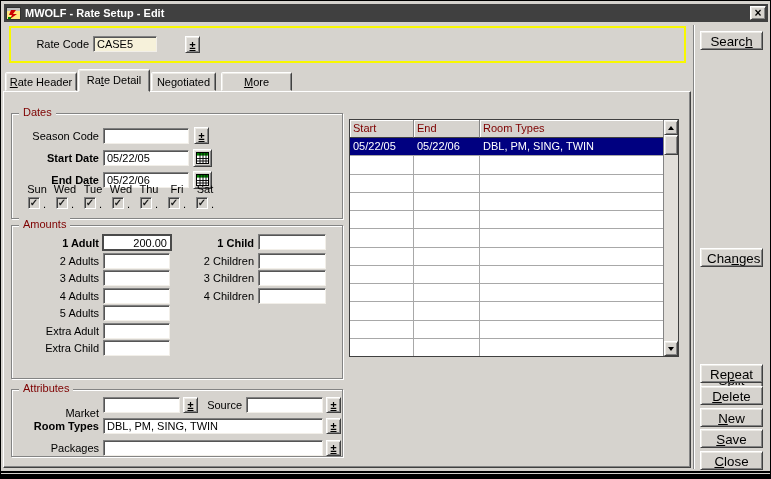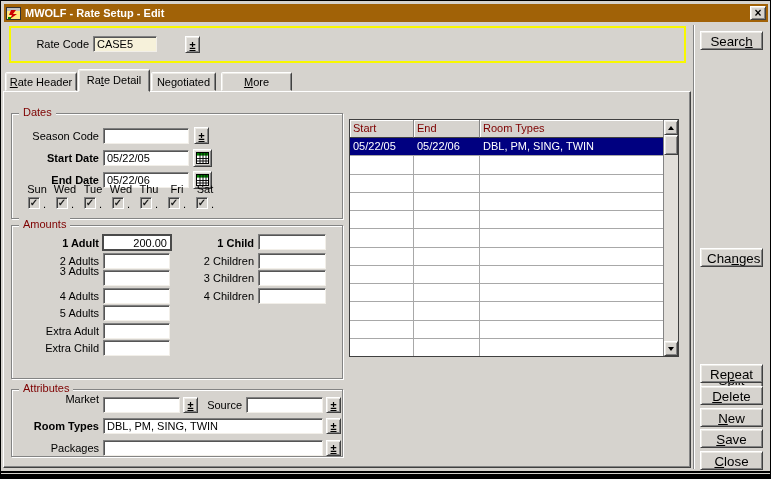--- a/index.html
+++ b/index.html
@@ -13,21 +13,21 @@
   .field { background:#fff; border:1px solid; border-color:#808080 #f2efe9 #f2efe9 #808080;
            box-shadow: inset 1px 1px 0 #555; height:16px; padding:0 3px; font-family:"Liberation Sans",sans-serif;
            font-size:11px; color:#000; outline:none; }
   .group { position:absolute; border:1px solid #848484; box-shadow: inset 1px 1px 0 #ffffff, 1px 1px 0 #ffffff; }
   .legend { position:absolute; top:-8px; left:7px; background:#d6d3ce; padding:0 4px; color:#7e0000; }
   .flabel { position:absolute; height:15px; line-height:15px; text-align:right; white-space:nowrap; }
   .b { font-weight:bold; }
   .key { text-decoration: underline; }
 
   
-  .titlebar { position:absolute; left:3px; top:3px; width:764px; height:18px; background:#a16207;
+  .titlebar { position:absolute; left:3px; top:3px; width:764px; height:18px; background:#404040;
               display:flex; align-items:center; padding:8px 2px; }
   .title-text { color:#fff; font-weight:bold; flex:1; margin-left:4px; white-space:nowrap; }
   .close-btn { width:16px; height:14px; display:flex; align-items:center; justify-content:center;
                font-weight:bold; font-size:12px; line-height:1; padding-bottom:1px; }
 
   
   .yellow-box { position:absolute; left:8px; top:25px; width:677px; height:37px; border:2px solid #f8f800; }
   .cream { background:#f6f1da; }
   .lov-btn { position:absolute; width:15px; height:17px; font-weight:bold; font-size:11px;
              text-align:center; line-height:14px; padding:0; }
@@ -238,21 +238,21 @@
 
   <div class="group" style="left:10px; top:224px; width:332px; height:154px; z-index:2;">
     <span class="legend">Amounts</span>
 
     <span class="flabel b" style="left:0; top:10px; width:87px;">1 Adult</span>
     <input class="field focus-field amt" style="position: absolute; left: 90px; top: 8px; width: 70px;" readonly="" value="200.00">
 
     <span class="flabel" style="left:0; top:28px; width:87px;">2 Adults</span>
     <input class="field amt" style="position: absolute; left: 91px; top: 27px; width: 67px;" readonly="" value="">
 
-    <span class="flabel" style="left:0; top:38px; width:87px;">3 Adults</span>
+    <span class="flabel" style="left:0; top:45px; width:87px;">3 Adults</span>
     <input class="field amt" style="position: absolute; left: 91px; top: 44px; width: 67px;" readonly="" value="">
 
     <span class="flabel" style="left:0; top:63px; width:87px;">4 Adults</span>
     <input class="field amt" style="position: absolute; left: 91px; top: 62px; width: 67px;" readonly="" value="">
 
     <span class="flabel" style="left:0; top:80px; width:87px;">5 Adults</span>
     <input class="field amt" style="position: absolute; left: 91px; top: 79px; width: 67px;" readonly="" value="">
 
     <span class="flabel" style="left:0; top:98px; width:87px;">Extra Adult</span>
     <input class="field amt" style="position: absolute; left: 91px; top: 97px; width: 67px;" readonly="" value="">
@@ -269,21 +269,21 @@
     <span class="flabel" style="left:142px; top:45px; width:100px;">3 Children</span>
     <input class="field amt" style="position: absolute; left: 246px; top: 44px; width: 68px;" readonly="" value="">
 
     <span class="flabel" style="left:142px; top:63px; width:100px;">4 Children</span>
     <input class="field amt" style="position: absolute; left: 246px; top: 62px; width: 68px;" readonly="" value="">
   </div>
 
   <div class="group" style="left:10px; top:388px; width:332px; height:68px; z-index:2;">
     <span class="legend">Attributes</span>
 
-    <span class="flabel" style="left:0; top:2px; width:87px;">Market</span>
+    <span class="flabel" style="left:0; top:16px; width:87px;">Market</span>
     <input class="field" style="position: absolute; left: 91px; top: 7px; width: 77px;" readonly="" value="">
     <button class="btn3d lov-btn" style="left:171px; top:7px; height:16px;">
       <span>±</span>
     </button>
 
     <span class="flabel" style="left:188px; top:8px; width:42px;">Source</span>
     <input class="field" style="position: absolute; left: 234px; top: 7px; width: 77px;" readonly="" value="">
     <button class="btn3d lov-btn" style="left:314px; top:7px; height:16px;">
       <span>±</span>
     </button>

